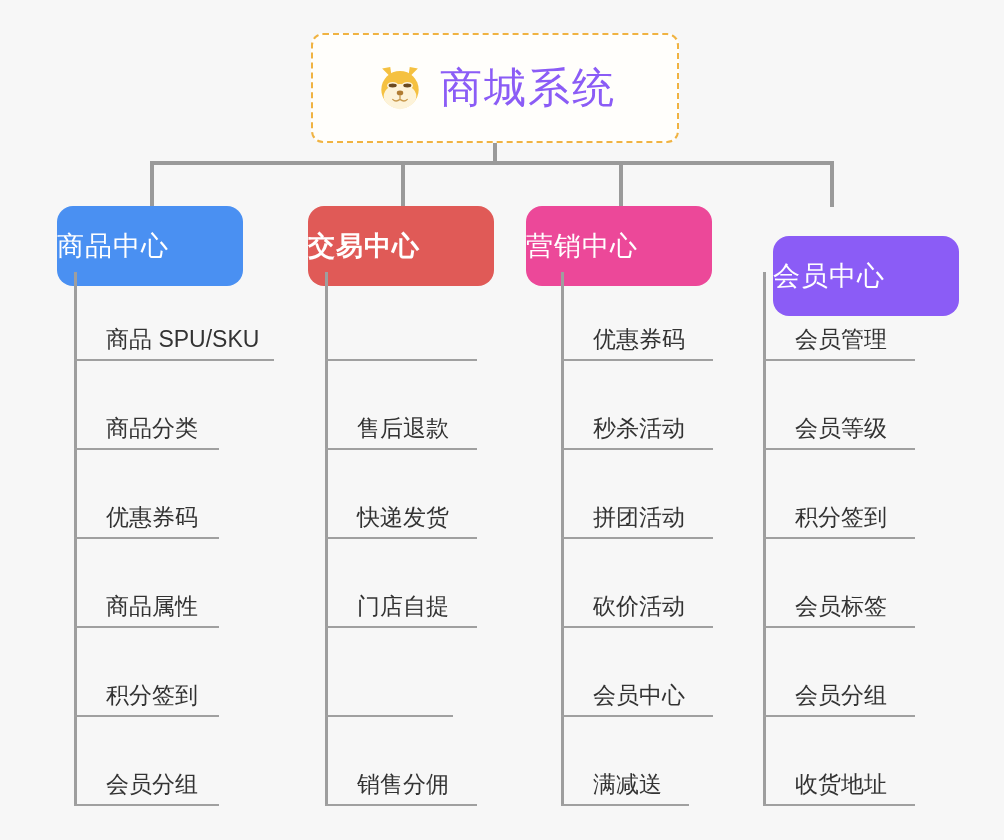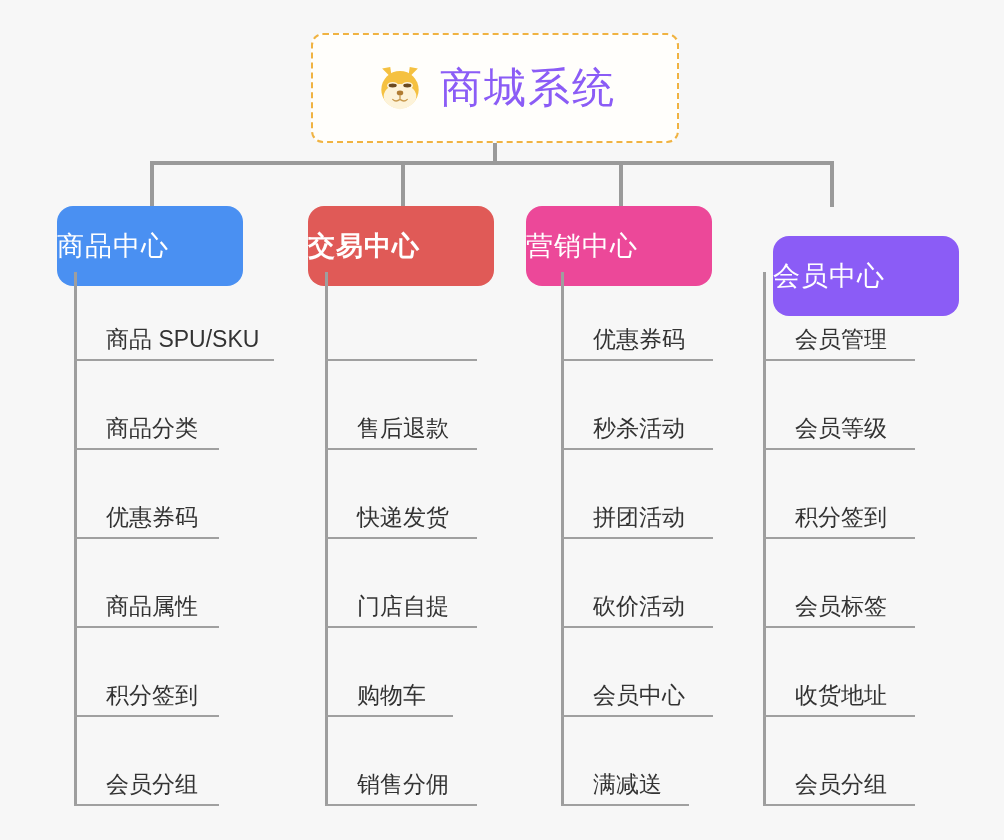--- a/index.html
+++ b/index.html
@@ -205,21 +205,20 @@
     </div>
     <div class="leaf-item">
       <span class="leaf-text">快递发货</span>
       <span class="leaf-underline" style="width:152px;"></span>
     </div>
     <div class="leaf-item">
       <span class="leaf-text">门店自提</span>
       <span class="leaf-underline" style="width:152px;"></span>
     </div>
     <div class="leaf-item">
-      <span class="leaf-text">购物车</span>
       <span class="leaf-underline" style="width:128px;"></span>
     </div>
     <div class="leaf-item">
       <span class="leaf-text">销售分佣</span>
       <span class="leaf-underline" style="width:152px;"></span>
     </div>
   </div>
 
   <div class="cat-box" style="left:526px;width:186px;background:#ec4899;">
     <span class="cat-label">营销中心</span>
@@ -267,22 +266,22 @@
     </div>
     <div class="leaf-item">
       <span class="leaf-text">积分签到</span>
       <span class="leaf-underline" style="width:152px;"></span>
     </div>
     <div class="leaf-item">
       <span class="leaf-text">会员标签</span>
       <span class="leaf-underline" style="width:152px;"></span>
     </div>
     <div class="leaf-item">
+      <span class="leaf-text">会员分组</span>
+      <span class="leaf-underline" style="width:152px;"></span>
+    </div>
+    <div class="leaf-item">
       <span class="leaf-text">收货地址</span>
       <span class="leaf-underline" style="width:152px;"></span>
     </div>
-    <div class="leaf-item">
-      <span class="leaf-text">会员分组</span>
-      <span class="leaf-underline" style="width:152px;"></span>
-    </div>
   </div>
 
 </div>
 
 </body></html>

